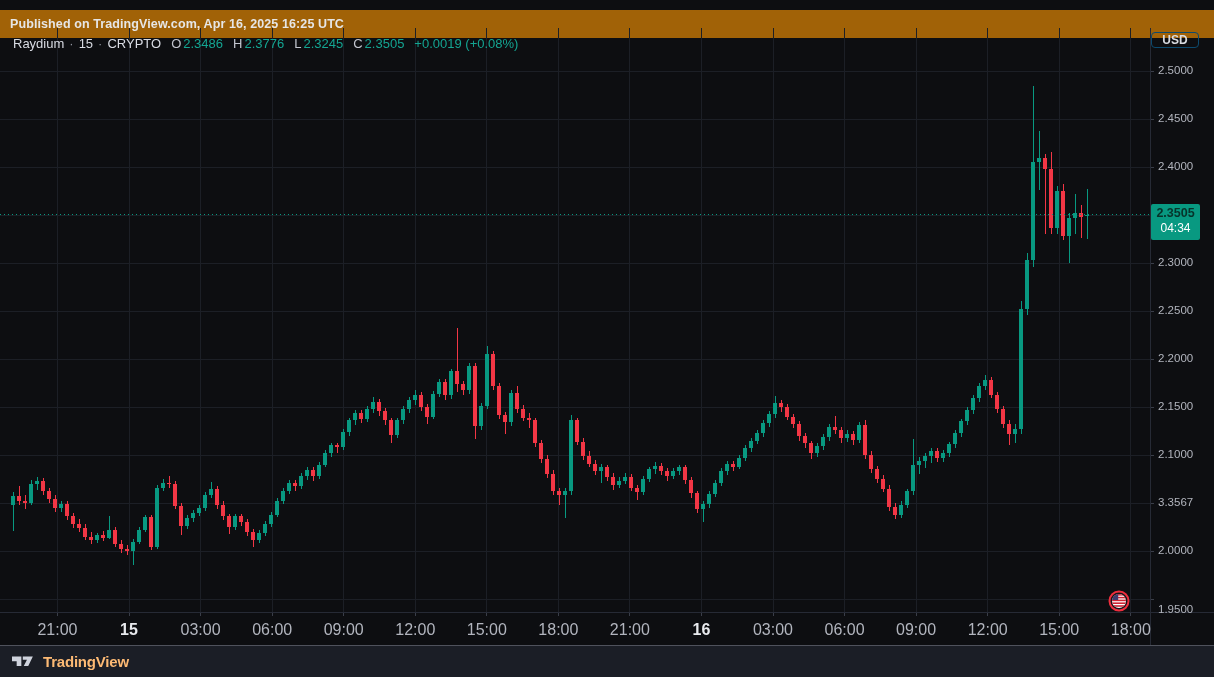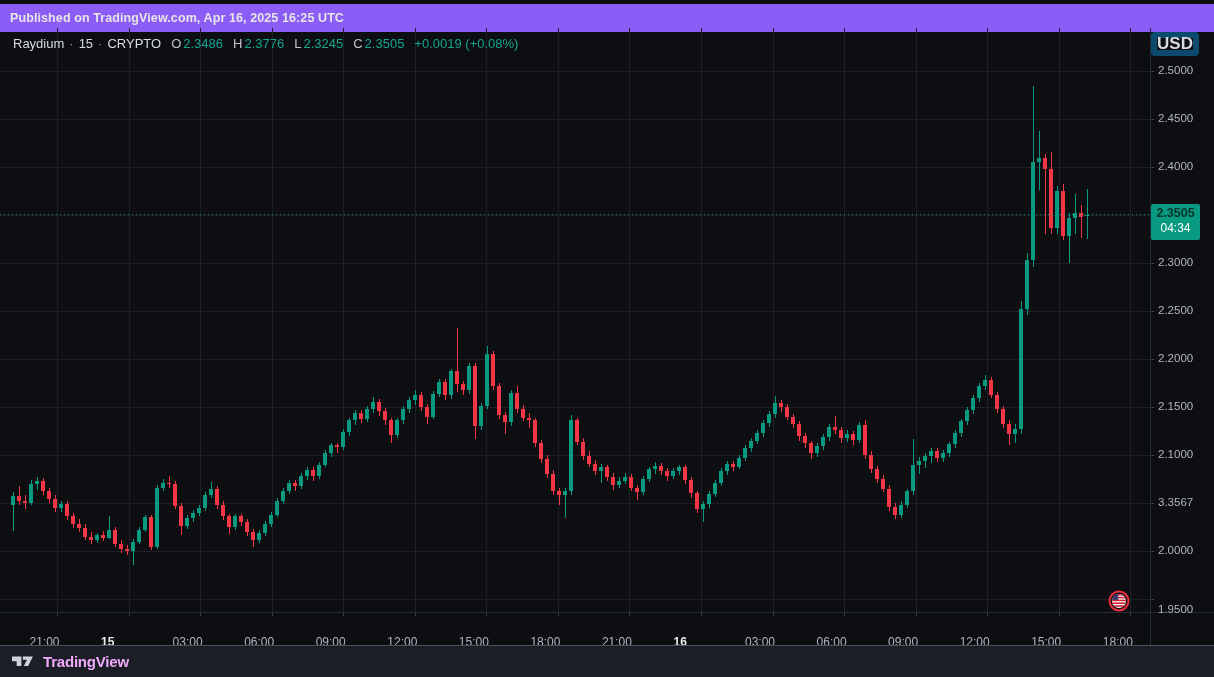--- a/index.html
+++ b/index.html
@@ -1,44 +1,44 @@
 <!DOCTYPE html>
 <html><head>
 <meta charset="utf-8">
 <style>
   html,body{margin:0;padding:0;background:#000;}
   #root{position:relative;width:1214px;height:677px;overflow:hidden;background:#0d0e11;
         font-family:"Liberation Sans",sans-serif;-webkit-font-smoothing:antialiased;}
-  .published-bar{position:absolute;left:0;top:4px;width:100%;height:28px;background:#8b5cf6;
+  .published-bar{position:absolute;left:0;top:10px;width:100%;height:28px;background:#a16207;
         color:#e6e6e6;font-size:12.5px;font-weight:700;line-height:28px;padding-left:10px;box-sizing:border-box;letter-spacing:.1px;}
   #chart-svg{position:absolute;left:0;top:28px;}
   .legend{position:absolute;left:13px;top:36px;display:flex;align-items:center;gap:6px;
         font-size:13px;color:#d9dce4;white-space:nowrap;}
   .legend .sep{color:#8f939e;margin:0 -1px;}
   .legend .ohlc{display:flex;gap:2px;margin-left:4px;}
   .legend .ltr{color:#c3c6cf;}
   .legend .val{color:#14a592;}
   .legend .chg{color:#14a592;margin-left:4px;}
-  .usd-button{position:absolute;left:1151px;top:32px;width:48px;height:24px;border:6px solid #0c4a6e;
-        border-radius:4px;color:#d8dbe1;font-size:17px;font-weight:700;display:flex;align-items:center;
+  .usd-button{position:absolute;left:1151px;top:32px;width:48px;height:16px;border:1px solid #0c4a6e;
+        border-radius:4px;color:#d8dbe1;font-size:12px;font-weight:700;display:flex;align-items:center;
         justify-content:center;box-sizing:border-box;background:transparent;}
   .price-axis{position:absolute;left:1150px;top:28px;width:64px;height:584px;}
   .pa-label{position:absolute;left:8px;font-size:11.5px;color:#b2b5be;}
   .time-axis{position:absolute;left:0;top:612px;width:1214px;height:33px;}
-  .ta-label{position:absolute;top:23px;width:56px;margin-left:-28px;
-        font-size:12px;color:#b2b5be;}
+  .ta-label{position:absolute;top:9px;width:56px;margin-left:-28px;text-align:center;
+        font-size:16px;color:#b2b5be;}
   .ta-label.date{color:#e8eaee;font-weight:700;}
   .price-label{position:absolute;left:1151px;top:204px;width:49px;height:36px;background:#089981;
         border-radius:2px;text-align:center;z-index:3;}
   .price-label .pl-price{font-size:12.5px;font-weight:700;color:#07332a;line-height:18px;}
   .price-label .pl-count{font-size:12px;color:#ffffff;line-height:15px;margin-top:-1px;}
   .flag-badge{position:absolute;left:1108px;top:590px;width:22px;height:22px;}
   .footer{position:absolute;left:0;top:645px;width:100%;height:32px;background:#1b1e26;
         border-top:1px solid #4f525c;box-sizing:border-box;display:flex;align-items:center;padding-left:12px;}
-  .footer .brand{color:#f0abfc;font-size:15px;font-weight:700;margin-left:8px;letter-spacing:-.2px;}
+  .footer .brand{color:#fdba74;font-size:15px;font-weight:700;margin-left:8px;letter-spacing:-.2px;}
 </style>
 </head>
 <body>
 
 <div id="root">
 
   <div class="published-bar">
     <span>Published on TradingView.com, Apr 16, 2025 16:25 UTC</span>
   </div>
 

